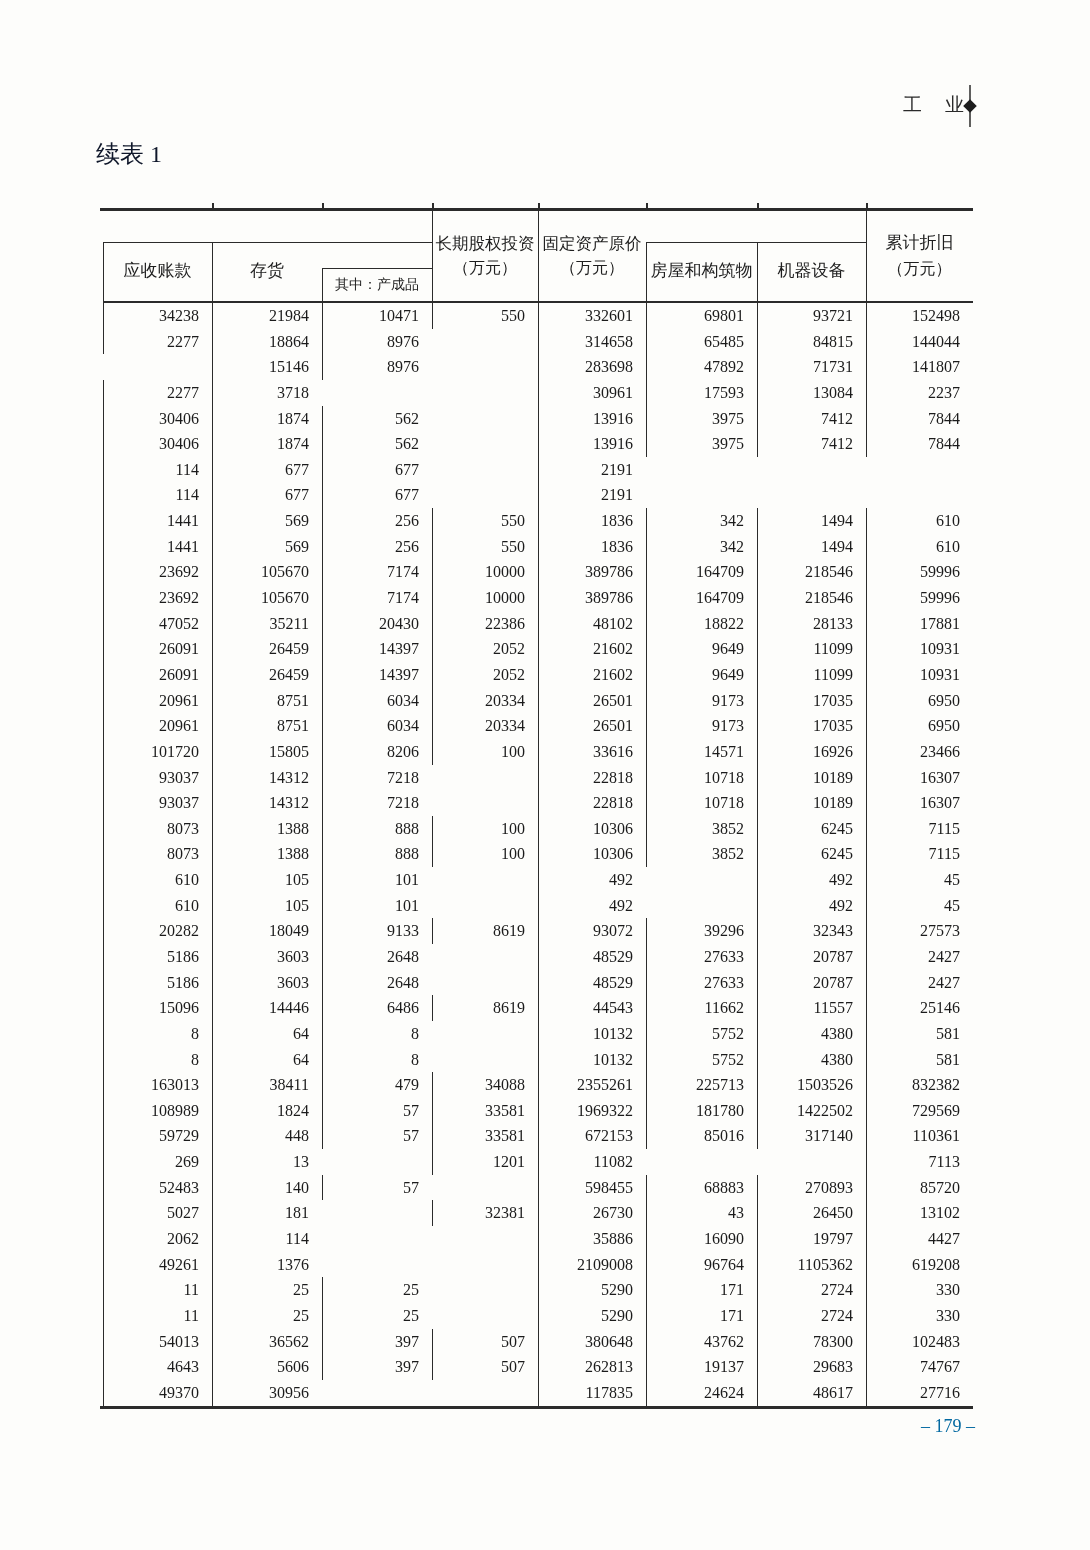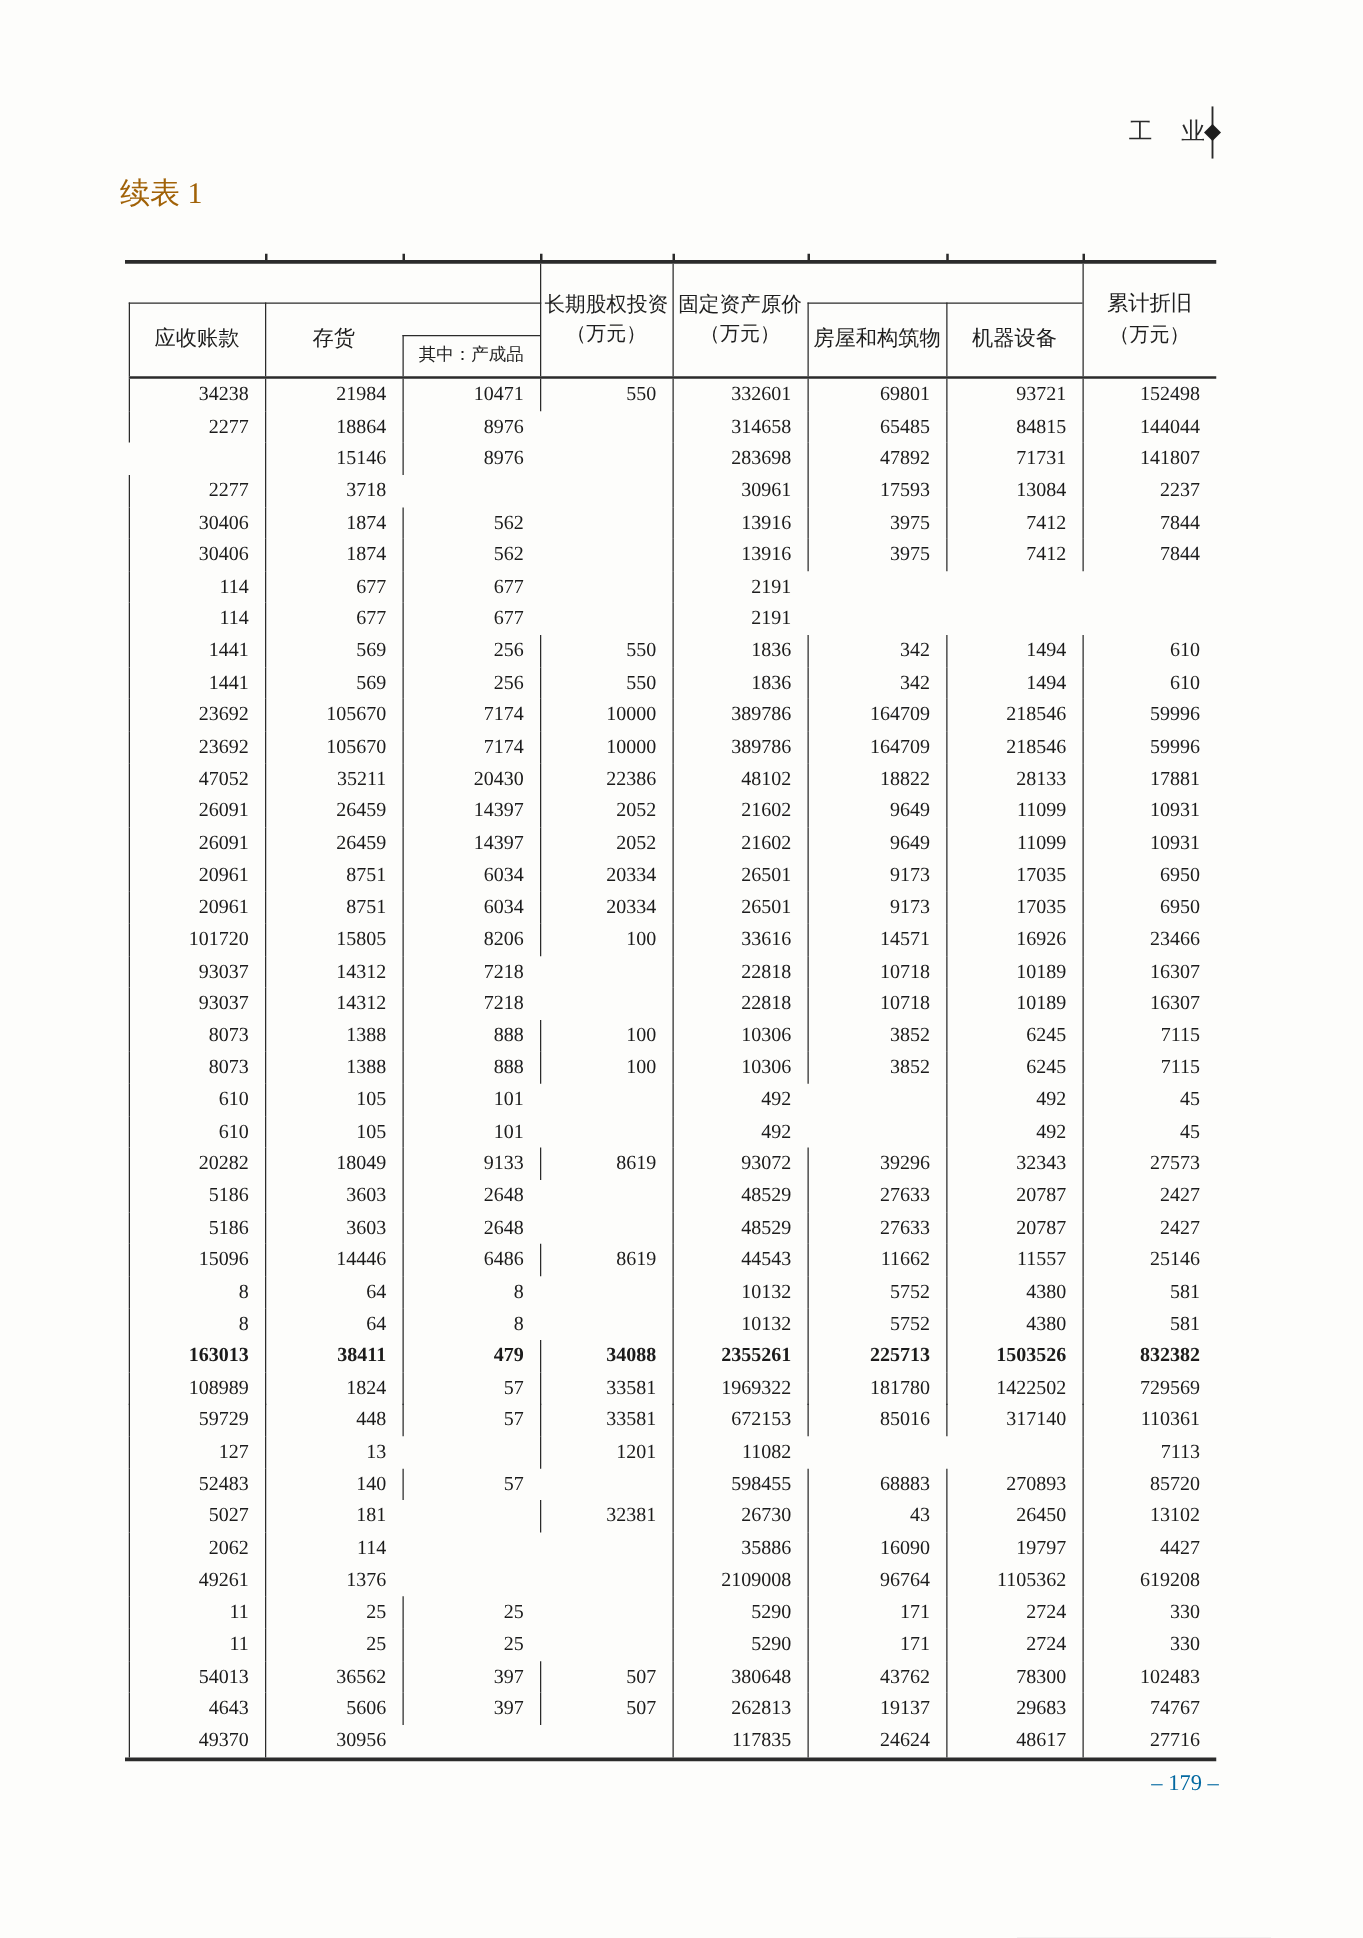--- a/index.html
+++ b/index.html
@@ -14,21 +14,21 @@
     padding-left:32px;
   }
   .corner-label{
     position:absolute; top:92px; left:903px;
     font-size:19px; letter-spacing:2px; color:#2a2a2a;
     white-space:pre;
   }
   .ornament{position:absolute; top:85px; left:963px; width:14px; height:42px;}
   .page-title{
     position:absolute; top:138px; left:96px;
-    font-size:24px; color:#a16207;
+    font-size:24px; color:#0f172a;
   }
   .page-number{
     position:absolute; top:1416px; left:865px; width:110px;
     font-size:18px; text-align:right; color:#0369a1;
   }
 
   
   .tbl{position:absolute; left:103px; top:208px; width:870px;}
   .topline{position:relative; height:3px; background:#2b2b2b; margin-left:-3px; width:873px;}
   .tick{position:absolute; width:2px; height:5px; top:-5px; background:#2b2b2b;}
@@ -49,21 +49,21 @@
   .trow{display:flex; height:25.65px;align-items:flex-end;}
   .tcell{
     box-sizing:border-box;
     border-left:1px solid #2b2b2b;
     text-align:right; padding-right:13px;
     font-size:16px; line-height:25.65px;
     overflow:hidden; color:#1b1b1b;
   }
   .c0{width:109px}.c1{width:110px}.c2{width:110px}.c3{width:106px}
   .c4{width:108px}.c5{width:111px}.c6{width:109px}.c7{width:107px}
-  .trow.bold .tcell{font-weight:700;}
+  .trow.bold .tcell{font-weight:400;}
   .bottomline{height:3px; background:#2b2b2b; margin-left:-3px; width:873px;}
 </style>
 </head>
 <body>
 
 <div class="page">
 
   <div class="corner-label">工　业</div>
 
   <svg class="ornament" viewBox="0 0 14 42">
@@ -456,21 +456,21 @@
           <div class="tcell c0">59729</div>
           <div class="tcell c1">448</div>
           <div class="tcell c2">57</div>
           <div class="tcell c3">33581</div>
           <div class="tcell c4">672153</div>
           <div class="tcell c5">85016</div>
           <div class="tcell c6">317140</div>
           <div class="tcell c7">110361</div>
         </div>
         <div class="trow">
-          <div class="tcell c0">127</div>
+          <div class="tcell c0">269</div>
           <div class="tcell c1">13</div>
           <div class="tcell c2"></div>
           <div class="tcell c3">1201</div>
           <div class="tcell c4">11082</div>
           <div class="tcell c5"></div>
           <div class="tcell c6"></div>
           <div class="tcell c7">7113</div>
         </div>
         <div class="trow">
           <div class="tcell c0">52483</div>

